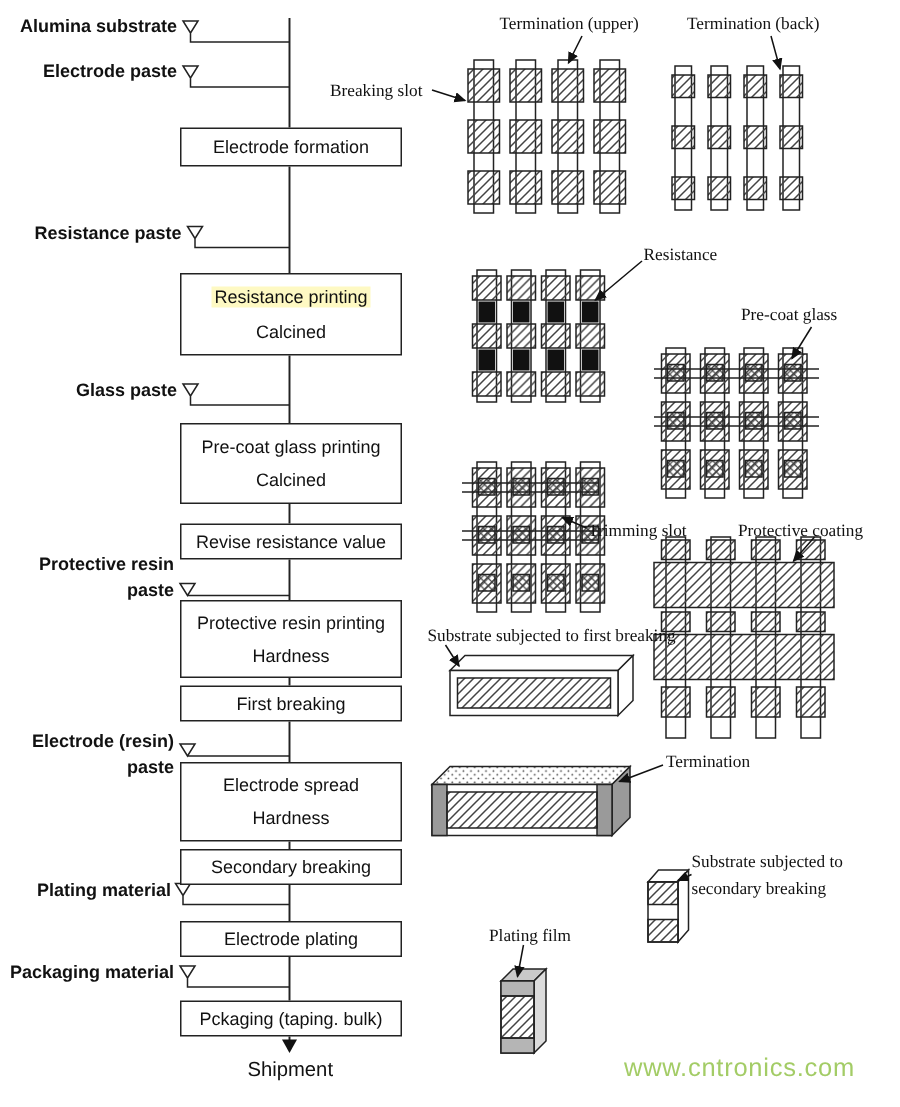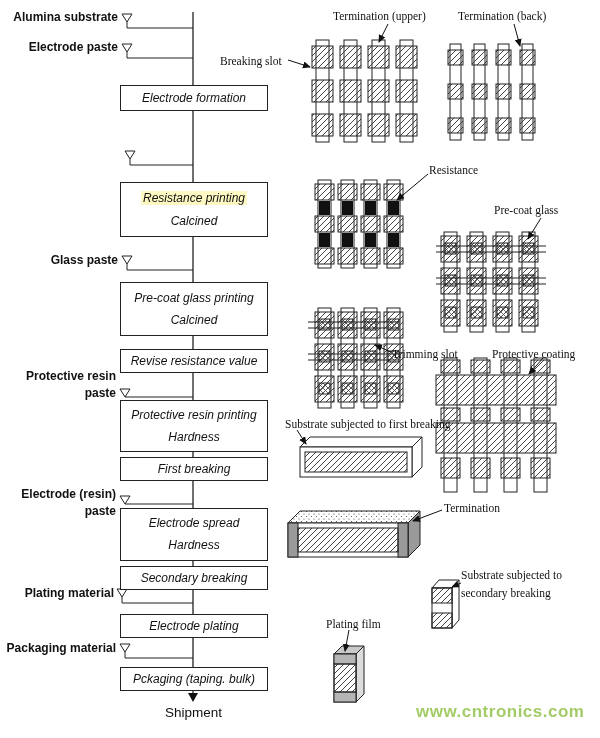--- a/index.html
+++ b/index.html
@@ -9,28 +9,28 @@
   .art { position:absolute; left:0; top:0; }
   .input-label {
     position:absolute; font-size:12px; text-align:right;
     white-space:pre-line; line-height:1.45; color:#111;font-weight:bold;
   }
   .flow-box {
     position:absolute; background:#fff; border:1px solid #222;
     display:flex; flex-direction:column; align-items:center; justify-content:space-evenly;
     font-size:12px; text-align:center; line-height:1.2;
   }
-  .box-line { display:inline-block; padding:0 2px;font-style:italic; }
+  .box-line { display:inline-block; padding:0 2px; }
   .hl { background:#fef9c3;text-align:right; }
   .ann {
     position:absolute; font-size:11.5px; white-space:pre-line; line-height:1.6; color:#111;font-family:Liberation Serif, serif;
   }
   .shipment { position:absolute; font-size:13.5px; font-weight:normal; text-align:center; }
   .watermark {
-    position:absolute; font-size:17px; font-weight:700; letter-spacing:0.5px;
+    position:absolute; font-size:17px; font-weight:400; letter-spacing:0.5px;
     color:#a3cc66;
   }
 </style>
 </head>
 <body>
 
 <div class="canvas">
 
   <svg class="art" width="600" height="738" viewBox="0 0 600 738" xmlns="http://www.w3.org/2000/svg">
     <defs>
@@ -200,20 +200,21 @@
       <line x1="543" y1="358" x2="529" y2="374" marker-end="url(#ah)"></line>
       <line x1="297" y1="430" x2="306" y2="444" marker-end="url(#ah)"></line>
       <line x1="442" y1="510" x2="413" y2="521" marker-end="url(#ah)"></line>
       <line x1="461" y1="583" x2="452" y2="587" marker-end="url(#ah)"></line>
       <line x1="349" y1="630" x2="345" y2="651" marker-end="url(#ah)"></line>
     </g>
   </svg>
 
   <div class="input-label" style="left:6px;top:9px;width:112px">Alumina substrate</div>
   <div class="input-label" style="left:6px;top:39px;width:112px">Electrode paste</div>
+  <div class="input-label" style="left:6px;top:147px;width:115px">Resistance paste</div>
   <div class="input-label" style="left:6px;top:252px;width:112px">Glass paste</div>
   <div class="input-label" style="left:6px;top:368px;width:110px">Protective resin
 paste</div>
   <div class="input-label" style="left:6px;top:486px;width:110px">Electrode (resin)
 paste</div>
   <div class="input-label" style="left:6px;top:585px;width:108px">Plating material</div>
   <div class="input-label" style="left:6px;top:640px;width:110px">Packaging material</div>
 
   <div class="flow-box" style="left:120px;top:85px;width:148px;height:26px">
     <span class="box-line">Electrode formation</span>

